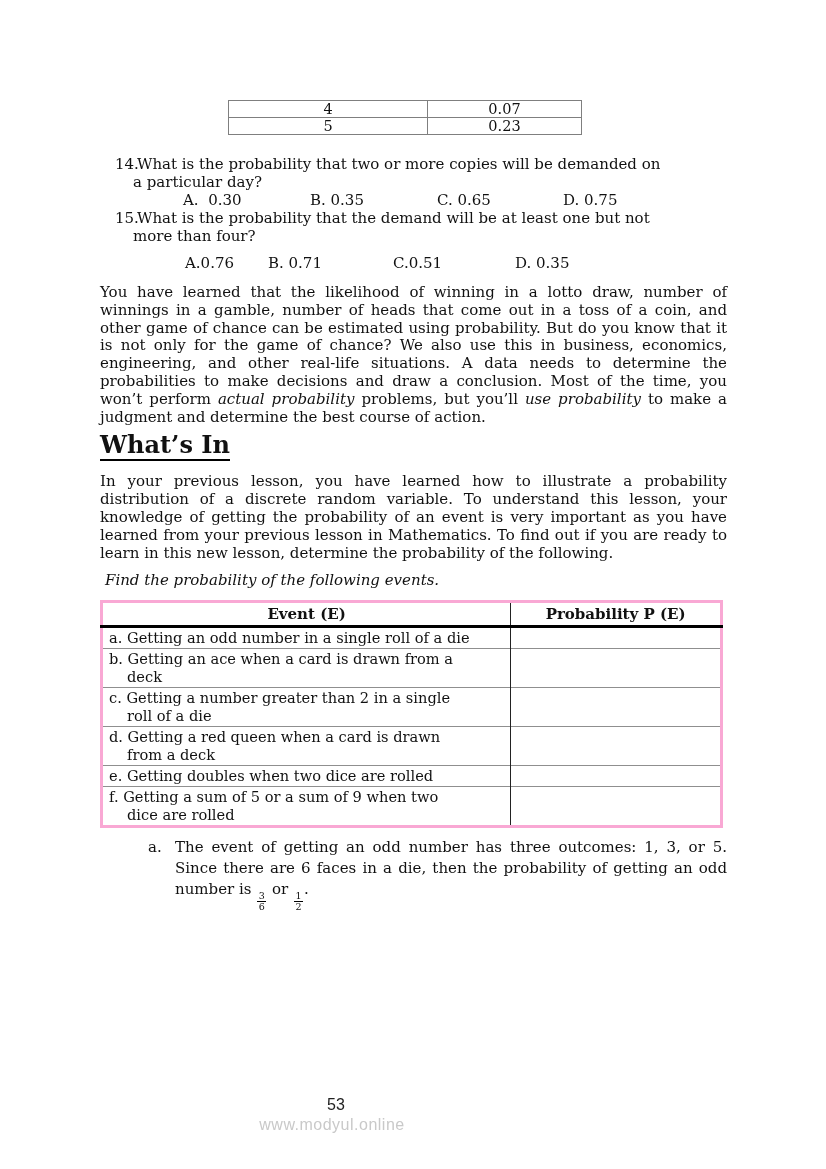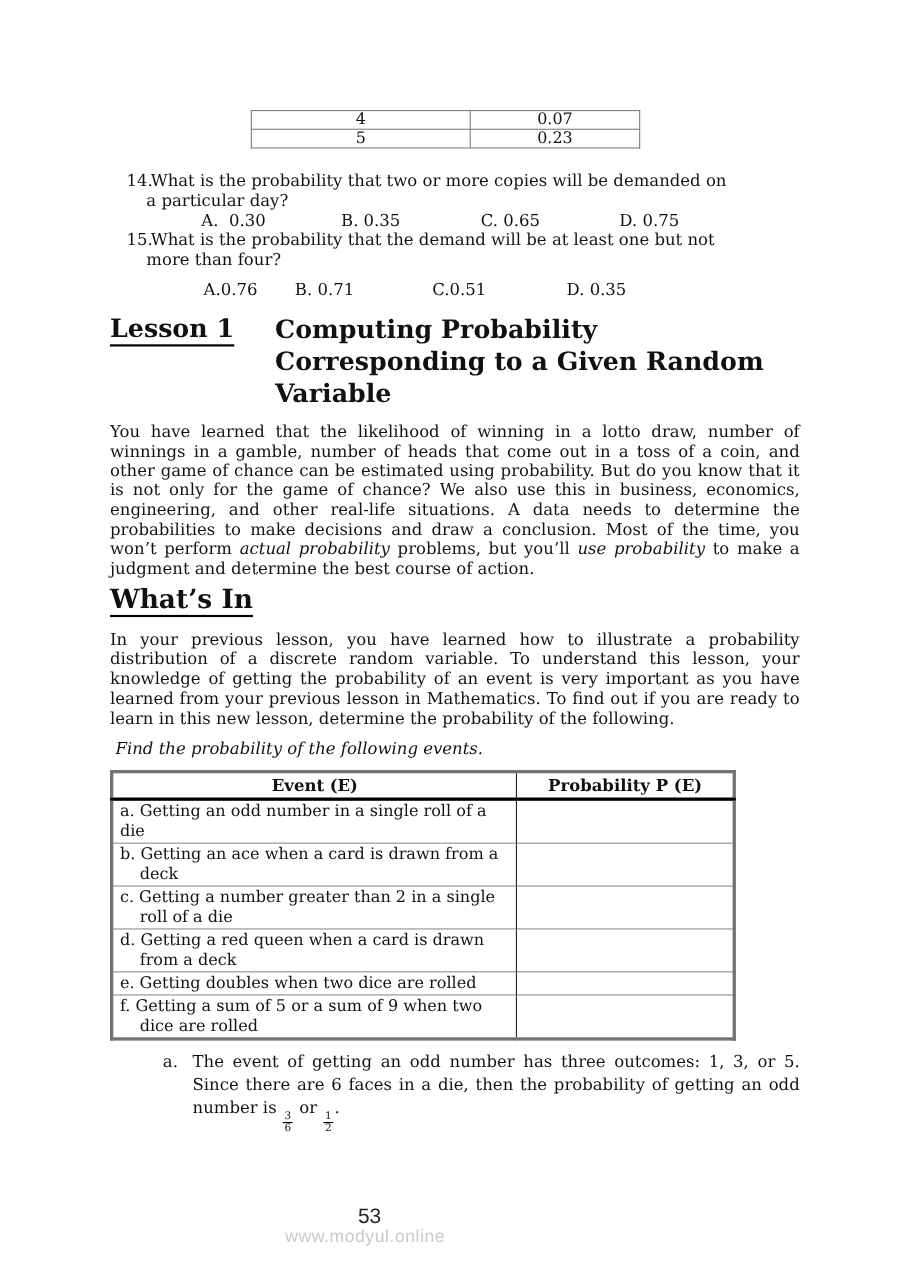--- a/index.html
+++ b/index.html
@@ -75,22 +75,22 @@
     border-bottom: 2.5px solid #000;
     padding-bottom: 1px;
     line-height: 27px;
   }
   .instruction { margin: 9px 0 0 0; font-size: 15px; line-height: 18px; font-style: italic; padding-left: 5px; }
 
   
   .events-table {
     border-collapse: collapse;
     margin-top: 11px;
-    width: 569px;
-    border: 3px solid #737373;
+    width: 623px;
+    border: 3px solid #f9a8d4;
   }
   .events-table col.ec1 { width: 410px; }
   .events-table col.ec2 { width: 211px; }
   .events-table th {
     font-size: 15px; font-weight: bold; text-align: center;
     border-bottom: 3px solid #000;
     padding: 2px 4px;
     line-height: 18px;
   }
   .events-table td {
@@ -124,21 +124,21 @@
     padding: 0 1px;
   }
   .frac .num { border-bottom: 1px solid #000; padding: 0 1.5px; }
 
   
   .footer-page {
     position: absolute;
     top: 1096px; left: 0; width: 672px;
     text-align: center;
     font-family: "Liberation Sans", sans-serif;
-    font-size: 19px; color: #222;
+    font-size: 16px; color: #222;
   }
   .watermark {
     position: absolute;
     top: 1116px; left: 0; width: 664px;
     text-align: center;
     font-family: "Liberation Sans", sans-serif;
     font-size: 16px;
     letter-spacing: 0.5px;
     color: #c9c9c9;
   }
@@ -179,30 +179,20 @@
       <div class="qline1">What is the probability that the demand will be at least one but not</div>
       <div class="qline2">more than four?</div>
     </div>
     <div class="options-row q15opts">
       <span class="o0">A.0.76</span>
       <span class="o1">B. 0.71</span>
       <span class="o2">C.0.51</span>
       <span class="o3">D. 0.35</span>
     </div>
 
-    <div class="lesson-heading">
-      <div class="lesson-label-wrap">
-        <span class="lesson-label">Lesson 1</span>
-      </div>
-      <div class="lesson-title">
-        <div>Computing Probability</div>
-        <div>Corresponding to a Given Random</div>
-        <div>Variable</div>
-      </div>
-    </div>
 
     <p class="body-par"><span>You have learned that the likelihood of winning in a lotto draw, number of winnings in a gamble, number of heads that come out in a toss of a coin, and other game of chance can be estimated using probability. But do you know that it is not only for the game of chance? We also use this in business, economics, engineering, and other real-life situations. A data needs to determine the probabilities to make decisions and draw a conclusion. Most of the time, you won’t perform </span><i>actual probability</i><span> problems, but you’ll </span><i>use probability</i><span> to make a judgment and determine the best course of action.</span></p>
 
     <h2 class="whats-in"><span>What’s In</span></h2>
 
     <p class="body-par">In your previous lesson, you have learned how to illustrate a probability distribution of a discrete random variable. To understand this lesson, your knowledge of getting the probability of an event is very important as you have learned from your previous lesson in Mathematics. To find out if you are ready to learn in this new lesson, determine the probability of the following.</p>
 
     <p class="instruction">Find the probability of the following events.</p>
 
     <table class="events-table">

